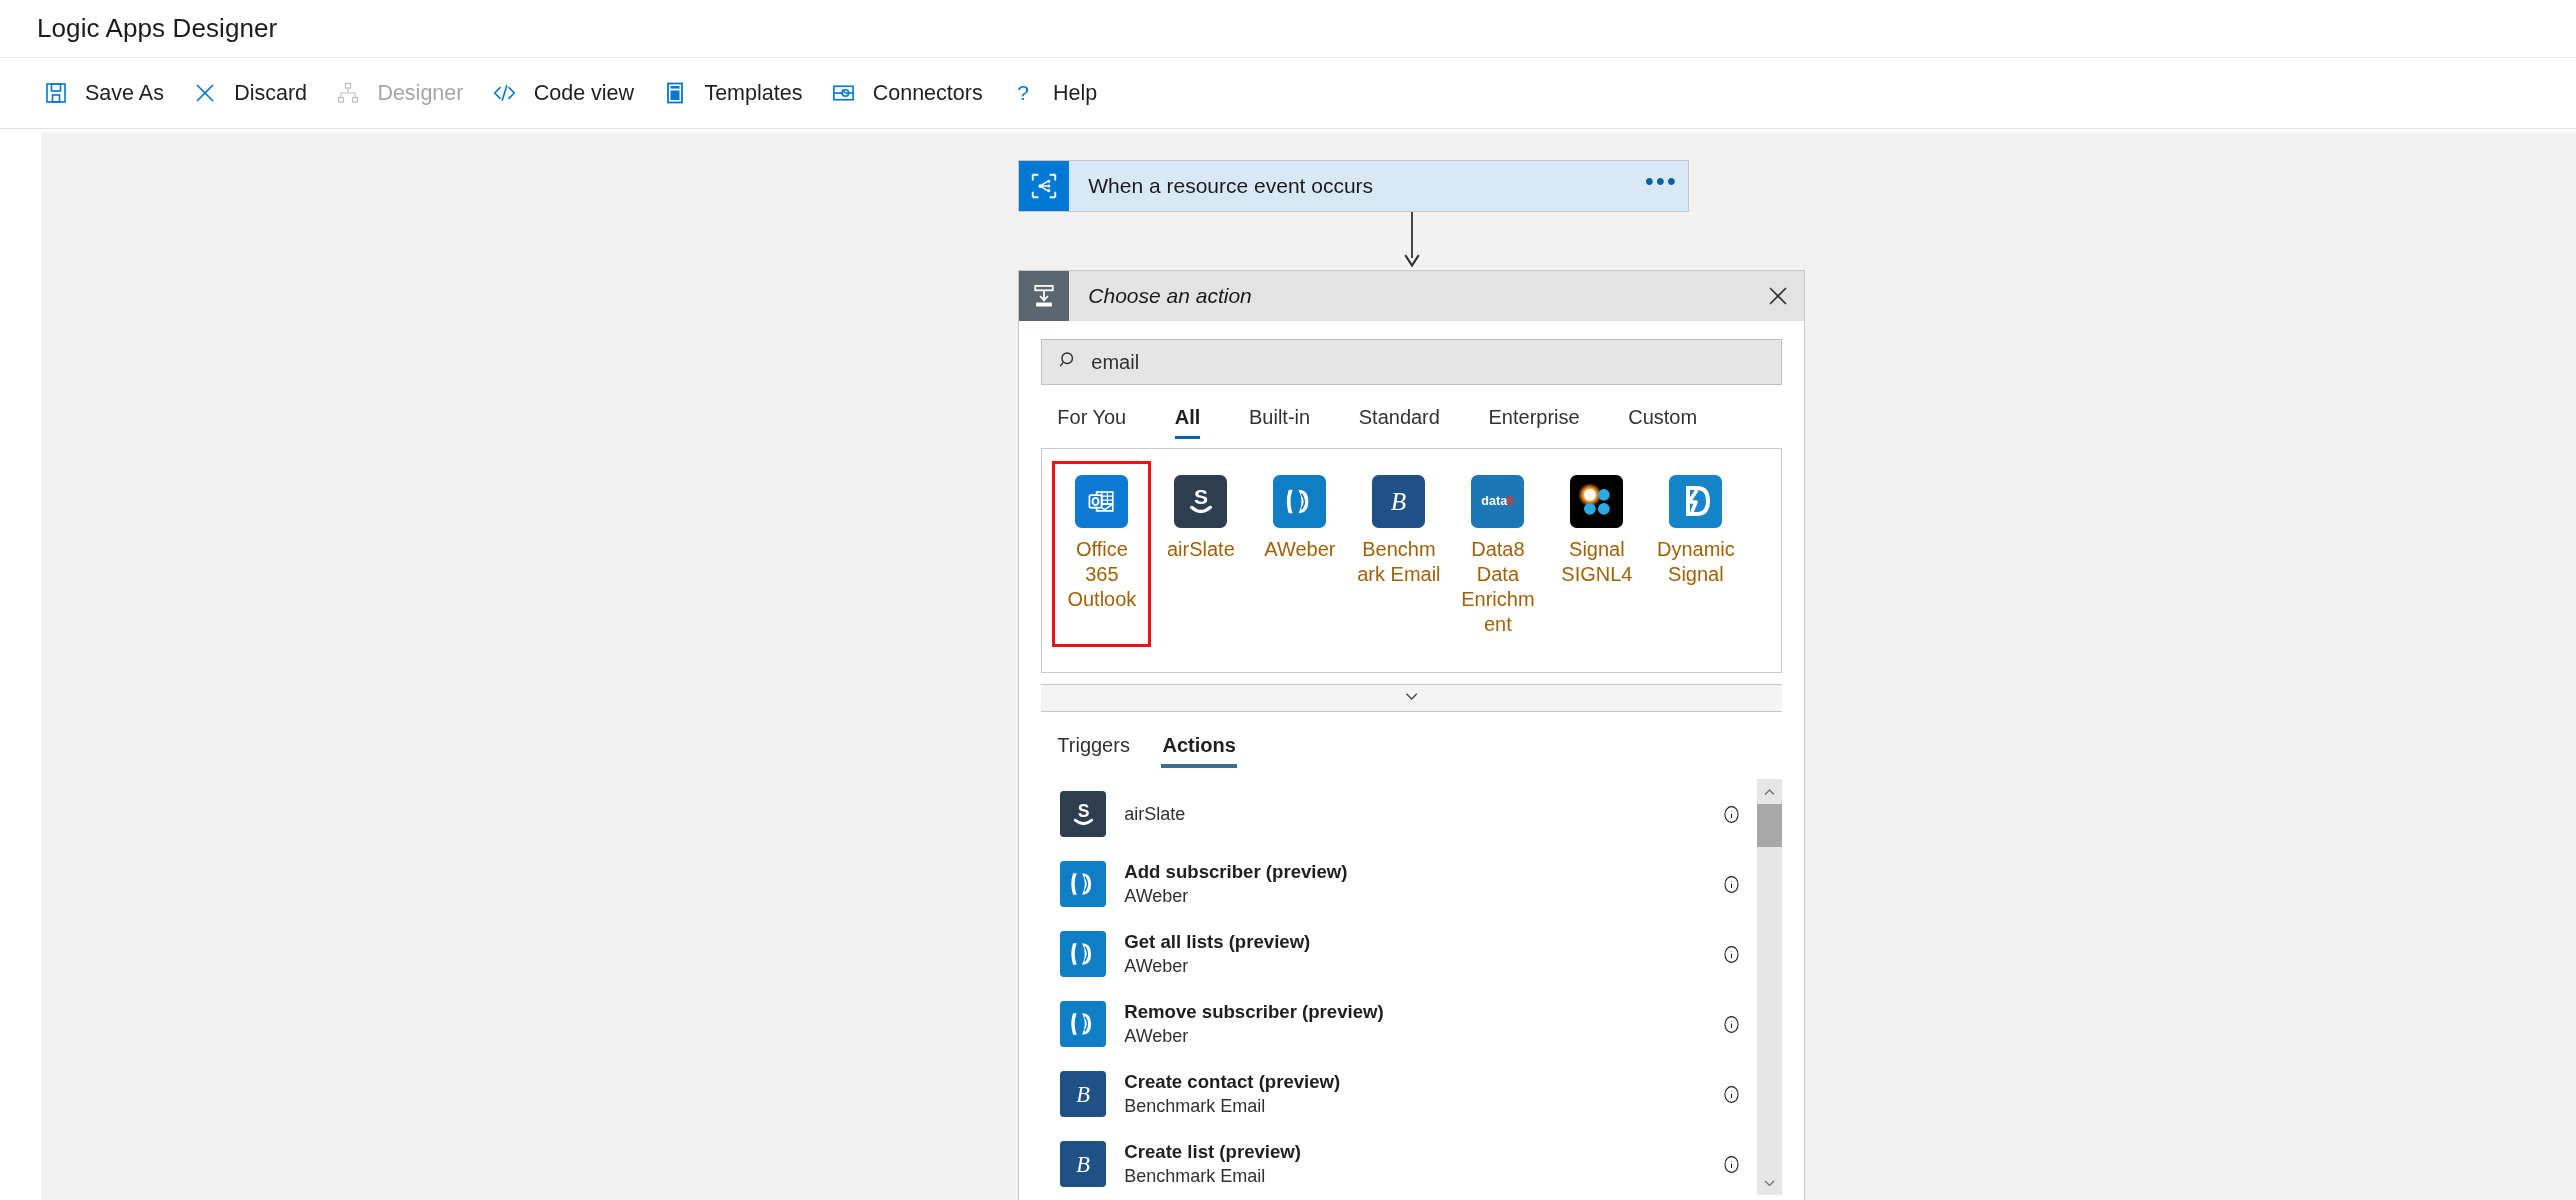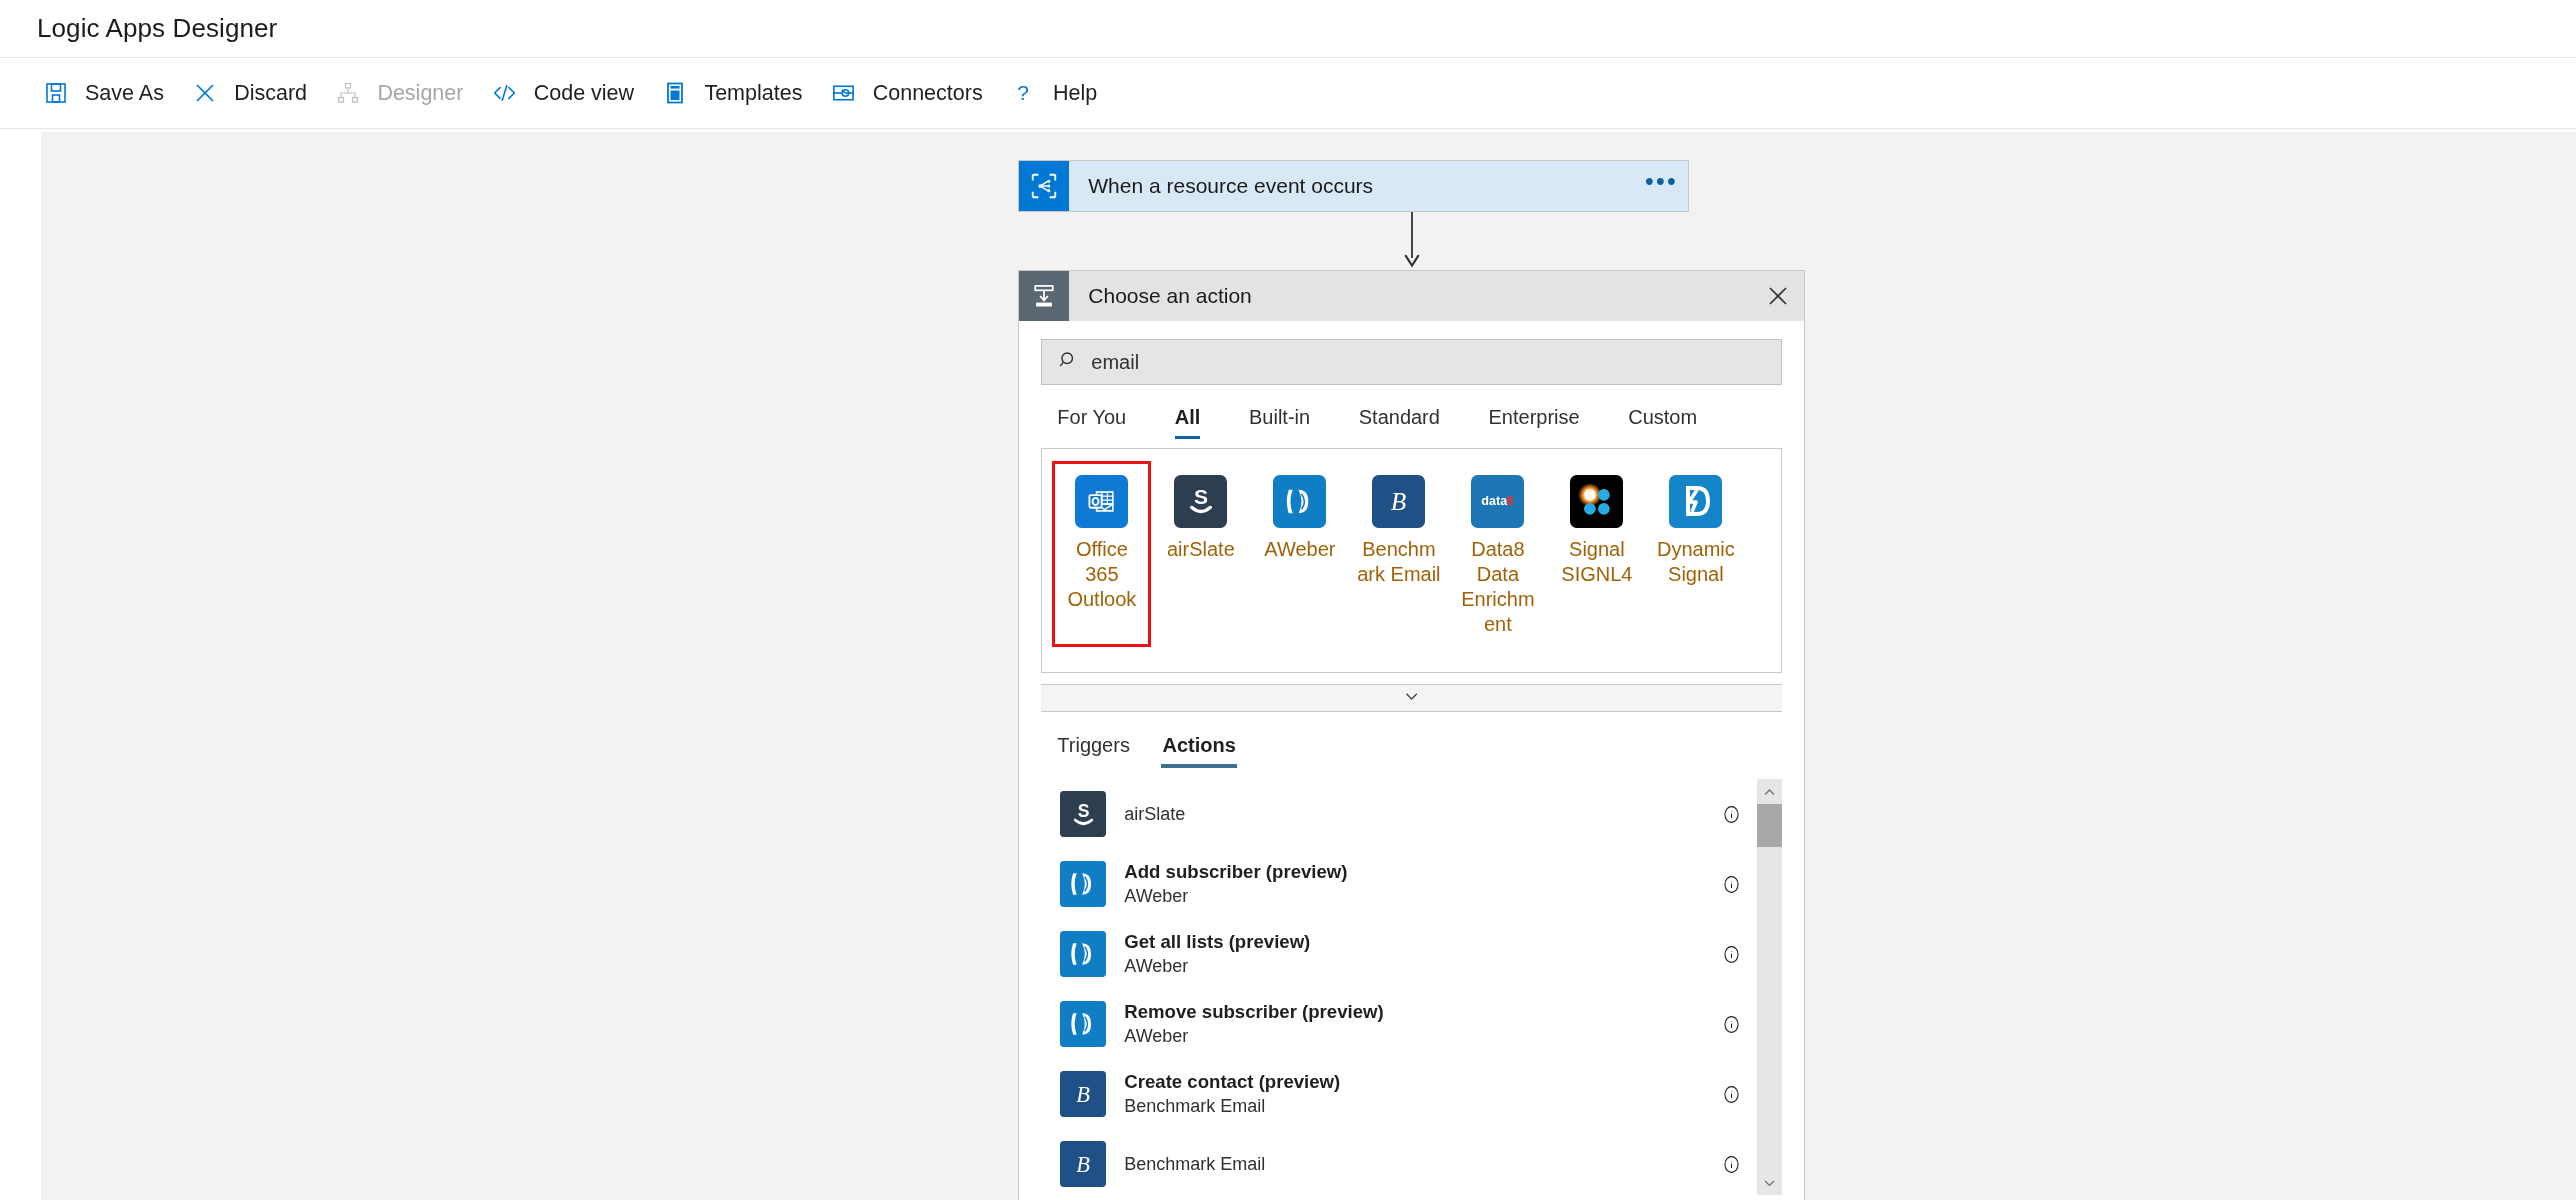--- a/index.html
+++ b/index.html
@@ -132,20 +132,21 @@
     background: #5a6670;
     display: flex; align-items: center; justify-content: center;
     flex: 0 0 auto;
   }
   .panel-head-title {
     flex: 1;
     display: flex; align-items: center;
     padding-left: 19.3px;
     font-size: 21px;
     color: #1b1b1b;
+    font-style: italic;
   }
   .panel-close {
     width: 53px;
     display: flex; align-items: center; justify-content: center;
     cursor: pointer;
   }
 
   .panel-body { padding: 0 0 0 0; background: #ffffff; }
 
   
@@ -684,20 +685,21 @@
               </div>
             </div>
 
             <div class="list-item">
               <div class="li-tile" style="background:#1f5186">
                 <svg width="36" height="36" viewBox="0 0 40 40">
                   <text x="20" y="29" text-anchor="middle" font-size="25" fill="#ffffff" font-style="italic" font-family="Liberation Serif, serif">B</text>
                 </svg>
               </div>
               <div class="li-text">
+                <div class="li-title">Create list (preview)</div>
                 <div class="li-sub">Benchmark Email</div>
               </div>
               <div class="li-info">
                 <svg width="21" height="21" viewBox="0 0 24 24" fill="none" stroke="#1b1b1b" stroke-width="1.2">
                   <ellipse cx="12" cy="12" rx="7.5" ry="9"></ellipse>
                   <line x1="12" y1="8" x2="12" y2="8.6"></line>
                     <line x1="12" y1="11" x2="12" y2="16"></line>
                 </svg>
               </div>
             </div>

